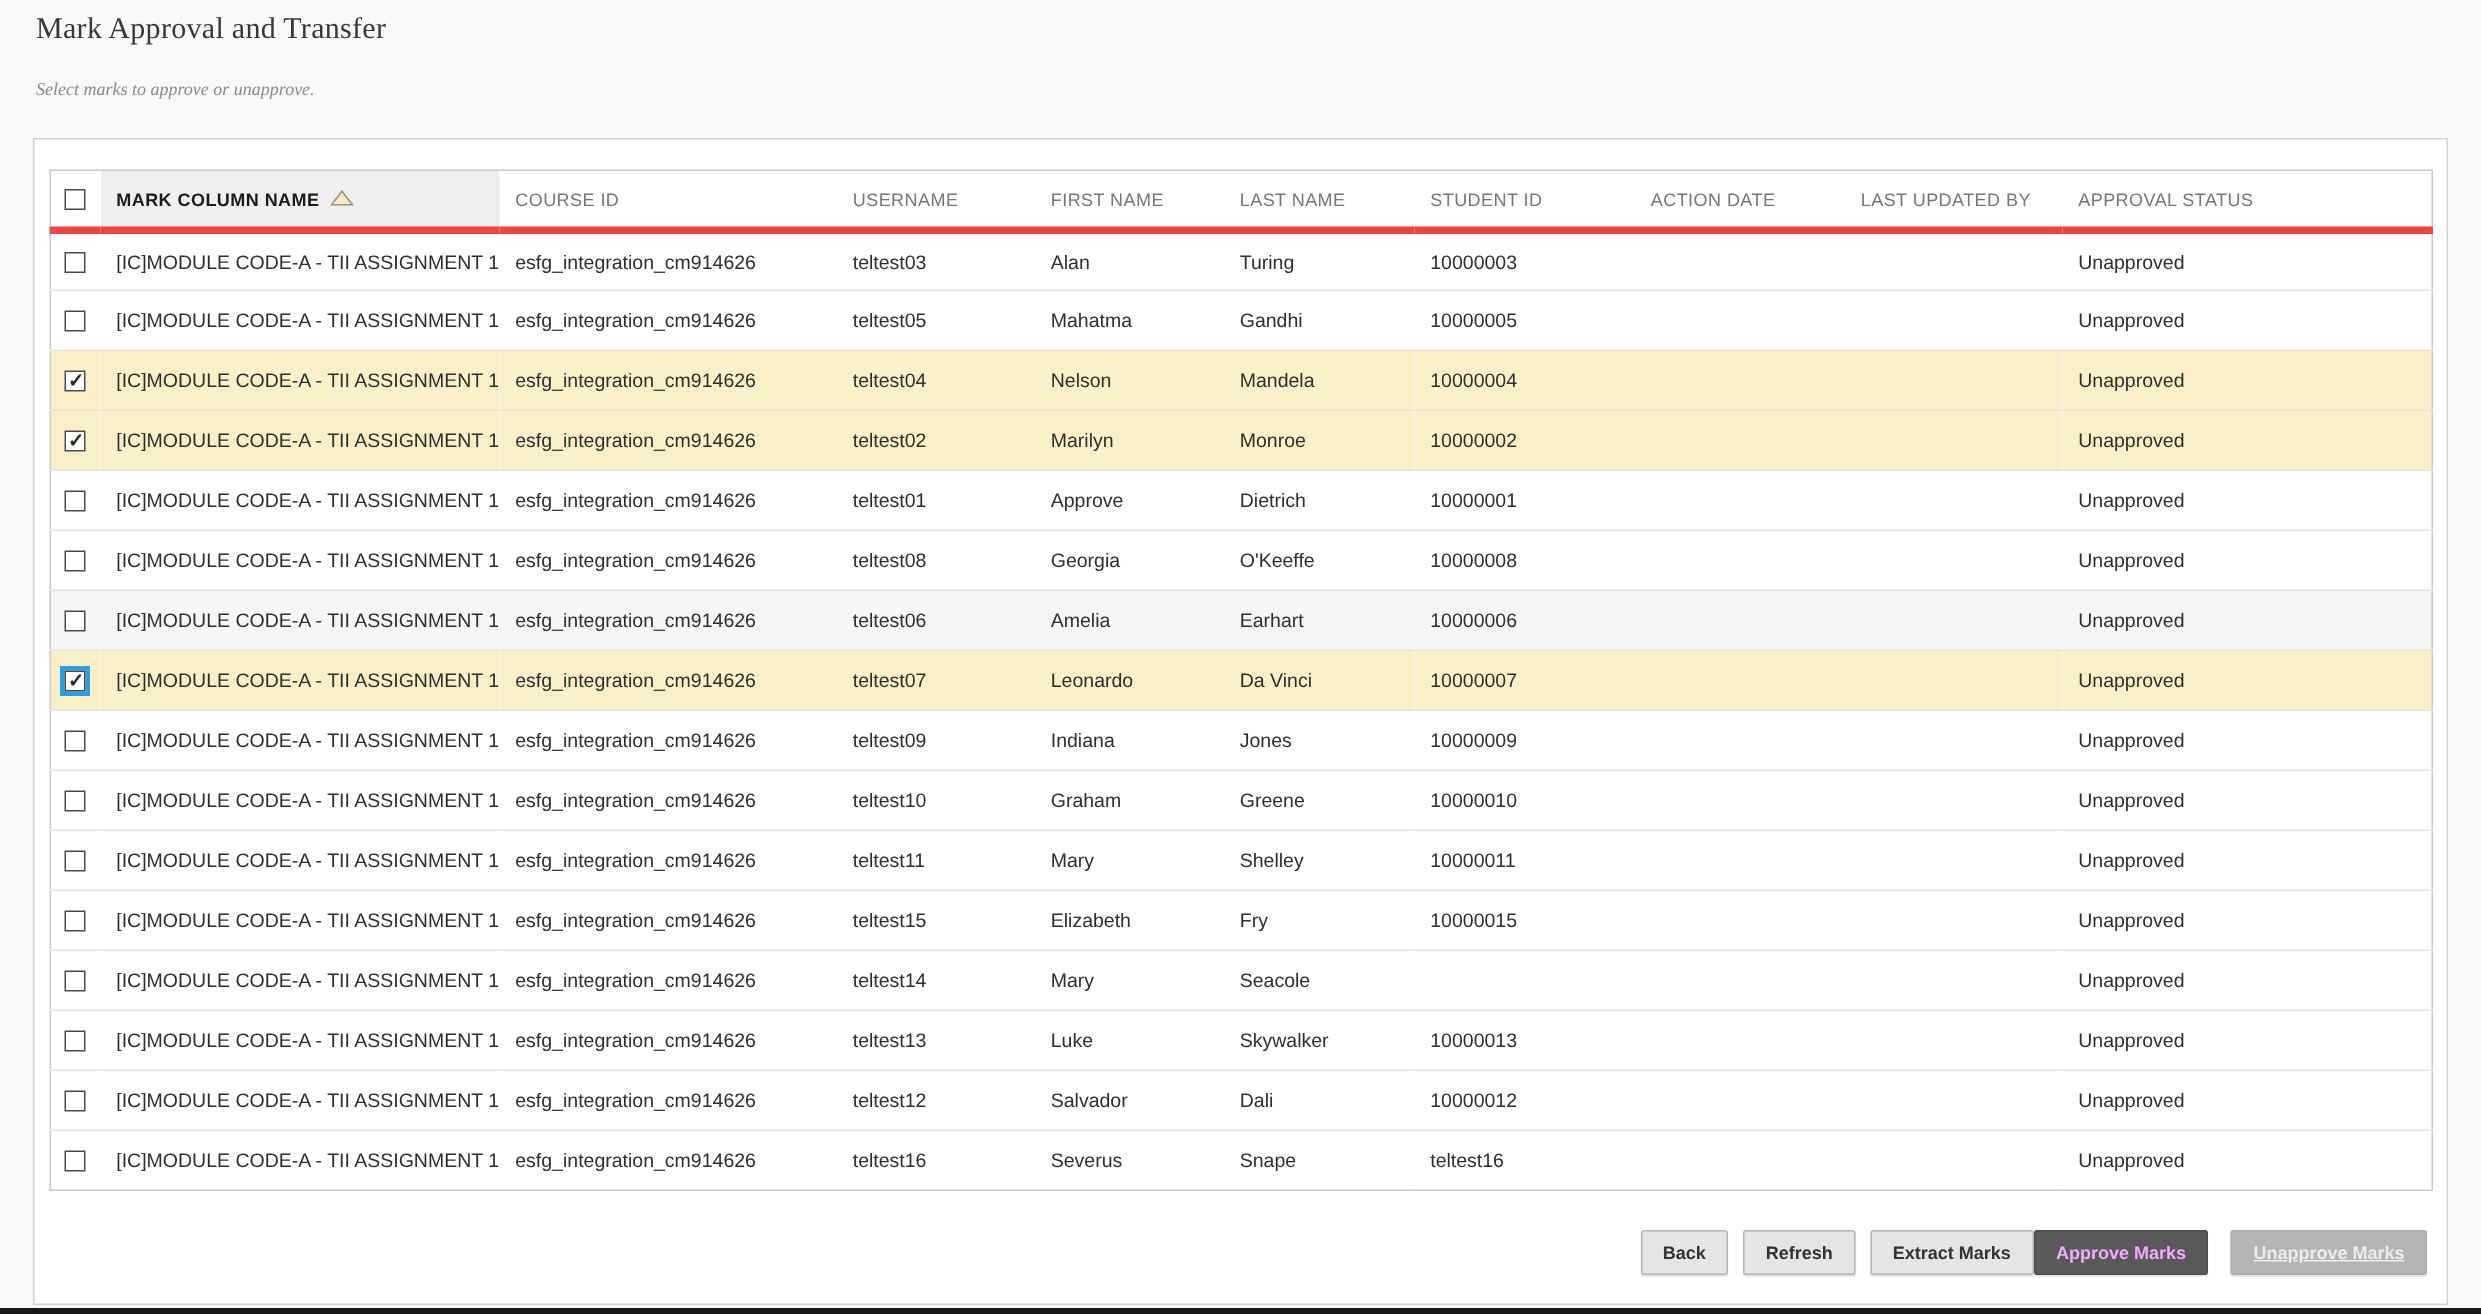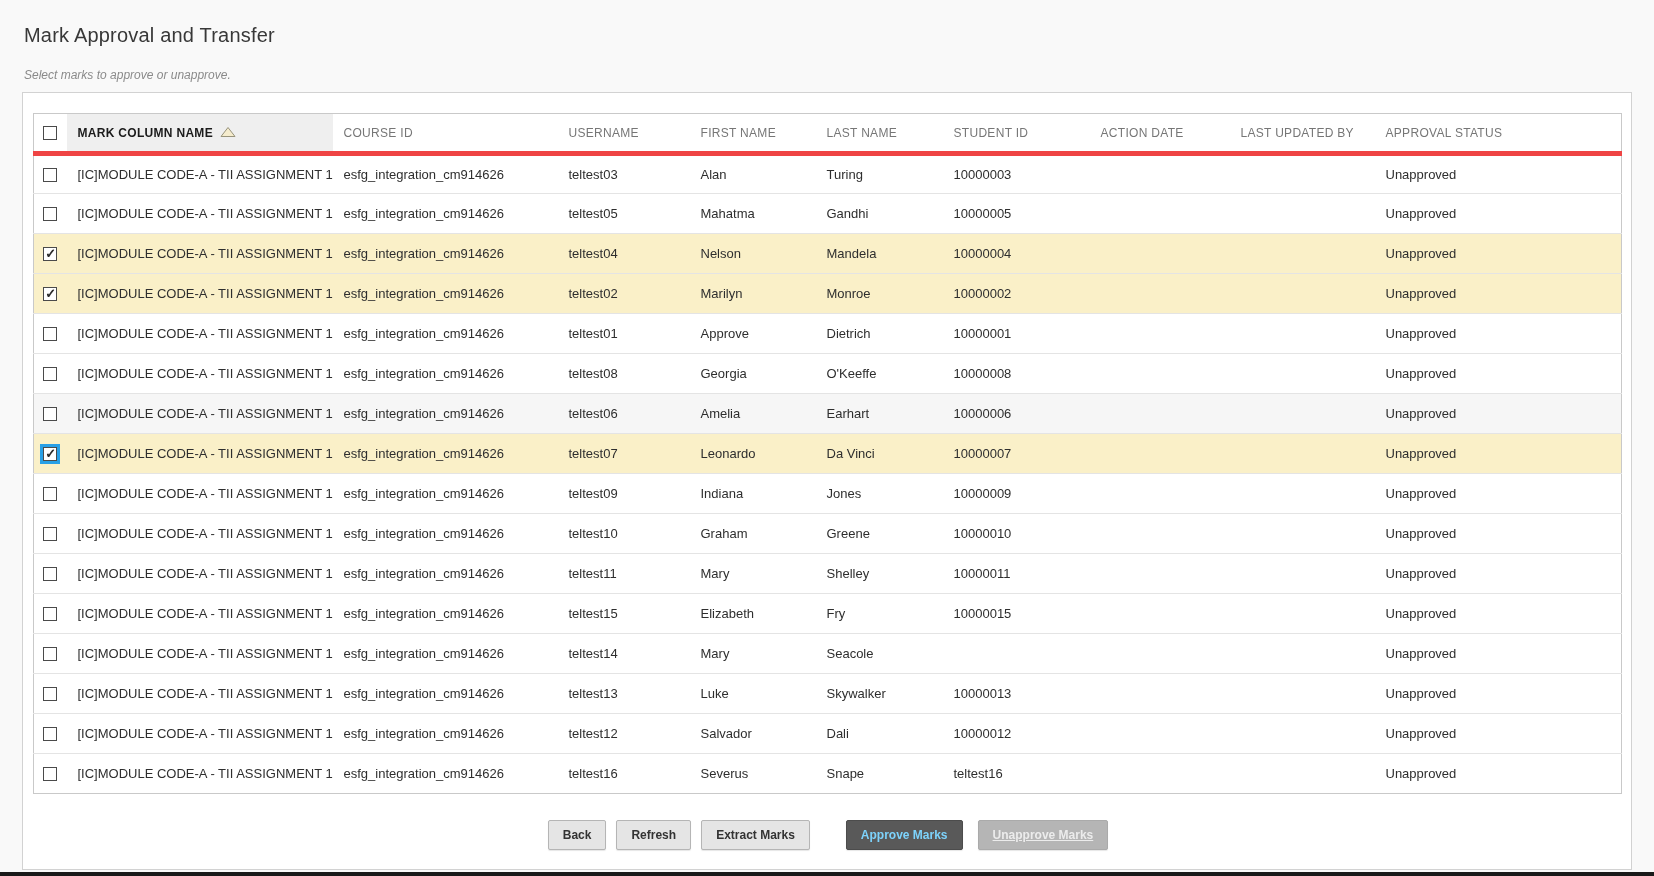--- a/index.html
+++ b/index.html
@@ -3,21 +3,21 @@
 <meta charset="utf-8">
 <style>
   * { margin:0; padding:0; box-sizing:border-box; }
   html,body { width:1654px; height:876px; overflow:hidden; }
   body {
     font-family: "Liberation Sans", sans-serif;
     background:#f9f9f9;
     position:relative;
     color:#2e2e2e;
   }
-  .page-header { padding:24px 0 0 24px; }
+  .page-header { padding:8px 0 0 24px;font-family:Liberation Serif, serif; }
   .page-title { font-size:20px; font-weight:400; color:#383838; letter-spacing:0.2px; }
   .page-subtitle { font-size:12px; font-style:italic; color:#8a8a8a; margin-top:21px; }
 
   .panel {
     position:absolute; left:22px; top:92px; width:1610px; height:778px;
     background:#ffffff; border:1px solid #d2d2d2;
     padding:20px 10px 0 10px;
   }
 
   table.marks {
@@ -47,32 +47,32 @@
     cursor:pointer;
   }
   .checkbox.checked::after {
     content:"\2713"; position:absolute; left:1px; top:-2px;
     font-size:13px; font-weight:700; color:#2b2b2b;
   }
   .checkbox.focused { box-shadow:0 0 0 3px #29a0e6; }
 
   .footer {
     position:absolute; left:10px; right:10px; bottom:19px;
-    display:flex; justify-content:center; align-items:center;
+    display:flex; justify-content:flex-end; align-items:center;
     padding:0 3px 0 5px;
   }
   .btn-group { display:flex; gap:10px; }
   .btn {
     font-family:"Liberation Sans", sans-serif;
     font-size:12px; font-weight:700; color:#333;
     background:#e5e5e5; border:1px solid #b5b5b5; border-radius:2px;
     padding:7px 14px; cursor:pointer; box-shadow:0 1px 1px rgba(0,0,0,0.10);
     white-space:nowrap;
   }
-  .btn-primary { background:#595959; border-color:#4c4c4c; color:#7dd3fc;margin-left:36px; }
+  .btn-primary { background:#595959; border-color:#4c4c4c; color:#f0abfc; }
   .btn-disabled { background:#b5b5b5; border-color:#aaaaaa; color:#ececec; cursor:default;text-decoration:underline; }
   .btn-group-right { gap:15px; }
 
   .bottom-bar {
     position:absolute; left:0; bottom:0; width:1654px; height:4px;
     background:#191919;
   }
 </style>
 </head>
 <body>

